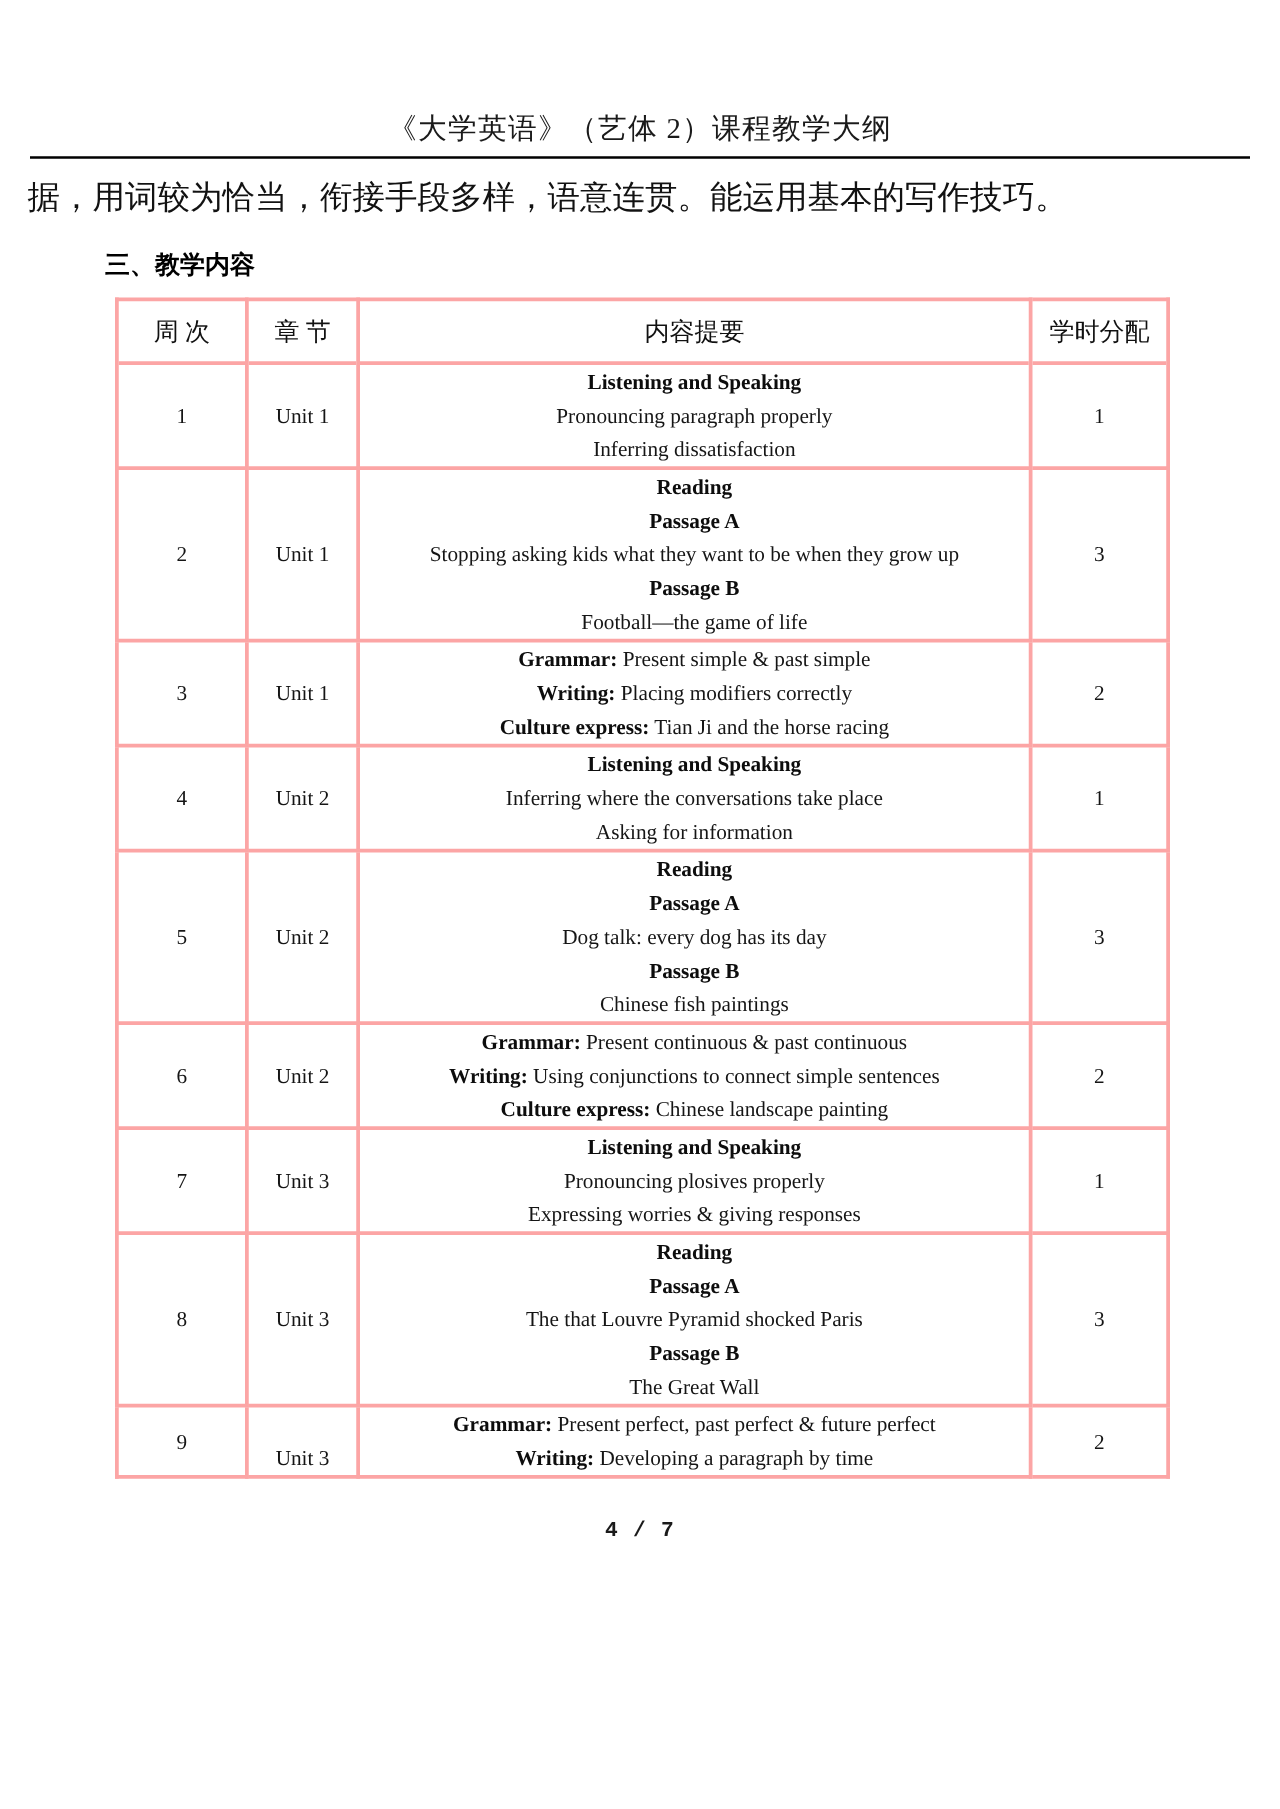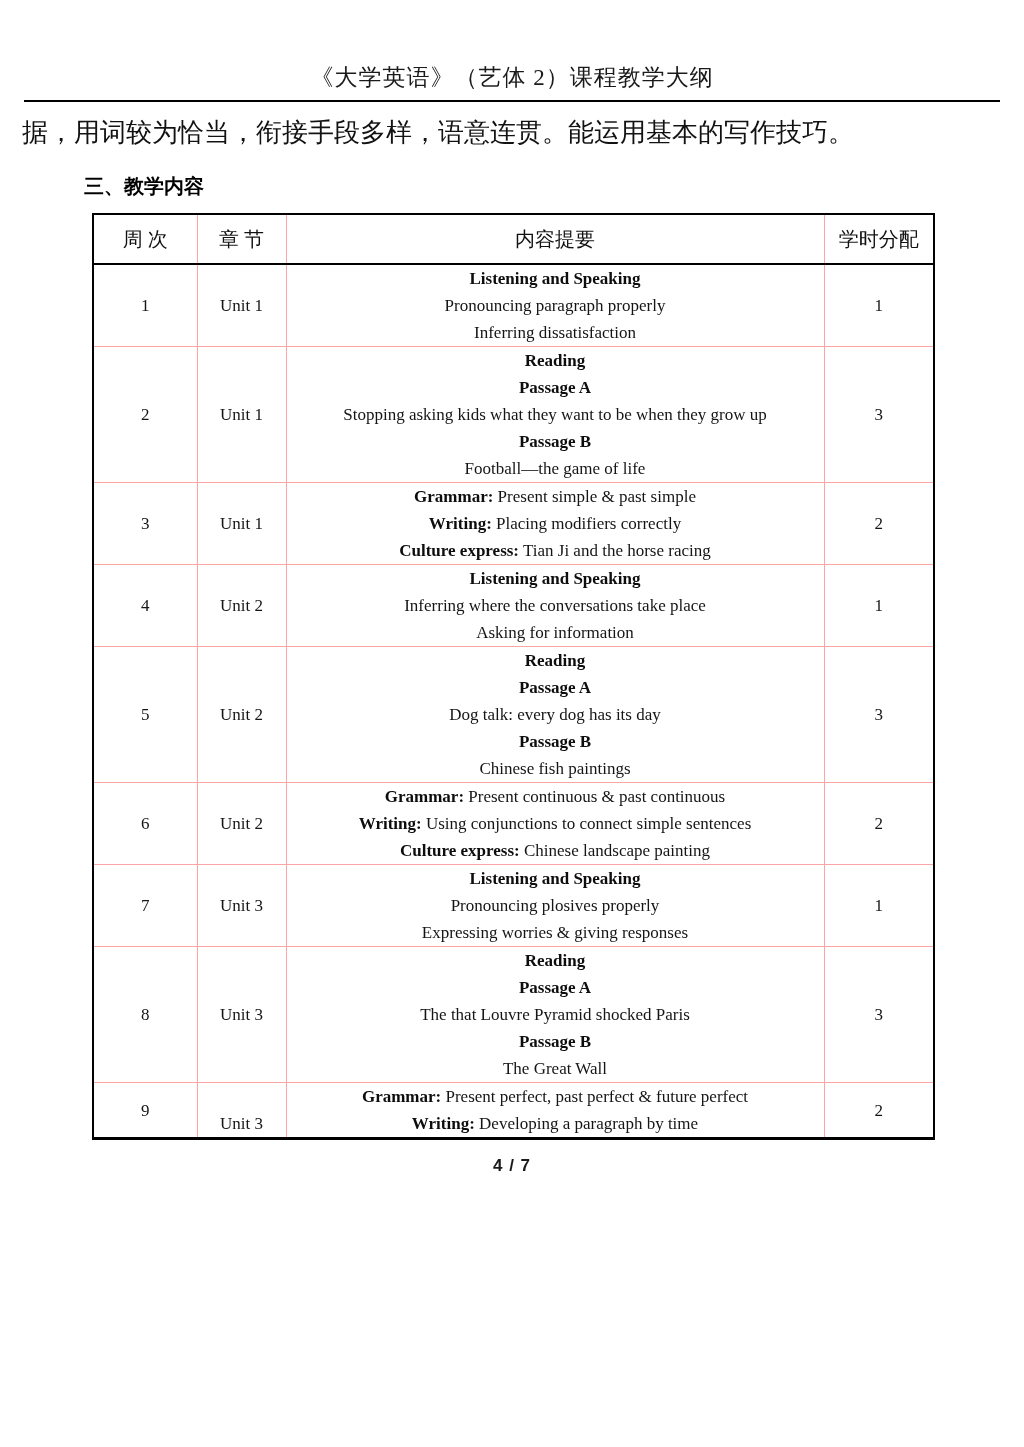--- a/index.html
+++ b/index.html
@@ -7,21 +7,21 @@
     width: 1024px;
     height: 1447px;
     background: #ffffff;
     color: #111111;
     font-family: "Liberation Serif", "DejaVu Serif", serif;
     overflow: hidden;
     box-sizing: border-box;
   }
   .doc-title {
     text-align: center;
-    padding-top: 62px;
+    padding-top: 87px;
     font-size: 23px;
     letter-spacing: 1px;
     color: #1a1a1a;
   }
   .header-rule {
     border-bottom: 2px solid #000000;
     margin: 7px 24px 0 24px;
     height: 0;
   }
   .para {
@@ -42,21 +42,21 @@
   }
   table.syllabus {
     border-collapse: collapse;
     table-layout: fixed;
     margin-left: 92px;
     width: 841px;
     border: 2px solid #000000;
     border-bottom: 3px solid #000000;
   }
   table.syllabus th, table.syllabus td {
-    border: 1px solid #fca5a5;
+    border: 3px solid #fca5a5;
     padding: 0;
   }
   table.syllabus thead th {
     height: 48px;
     font-size: 20px;
     font-weight: normal;
     text-align: center;
     vertical-align: middle;
     border-bottom: 2px solid #000000;
     color: #111111;
@@ -71,24 +71,24 @@
   td.cell-content {
     text-align: left;
     padding: 1px 8px 1px 11px;
     margin-left: 28px;
   }
   .content-line b { font-weight: bold; color: #0d0d0d; }
   table.syllabus tr:last-child td.cell-unit { vertical-align: bottom; }
   table.syllabus tr:last-child td.cell-week { vertical-align: middle; }
   .page-number {
     text-align: center;
-    font-family: Liberation Sans, sans-serif;
+    font-family: Liberation Mono, monospace;
     font-weight: bold;
     font-size: 17px;
-    margin-top: 16px;
+    margin-top: 33px;
     letter-spacing: 1px;
     color: #1a1a1a;
   }
 </style>
 </head>
 <body>
 
 <div class="page">
 
   <div class="doc-title">《大学英语》（艺体 2）课程教学大纲</div>

